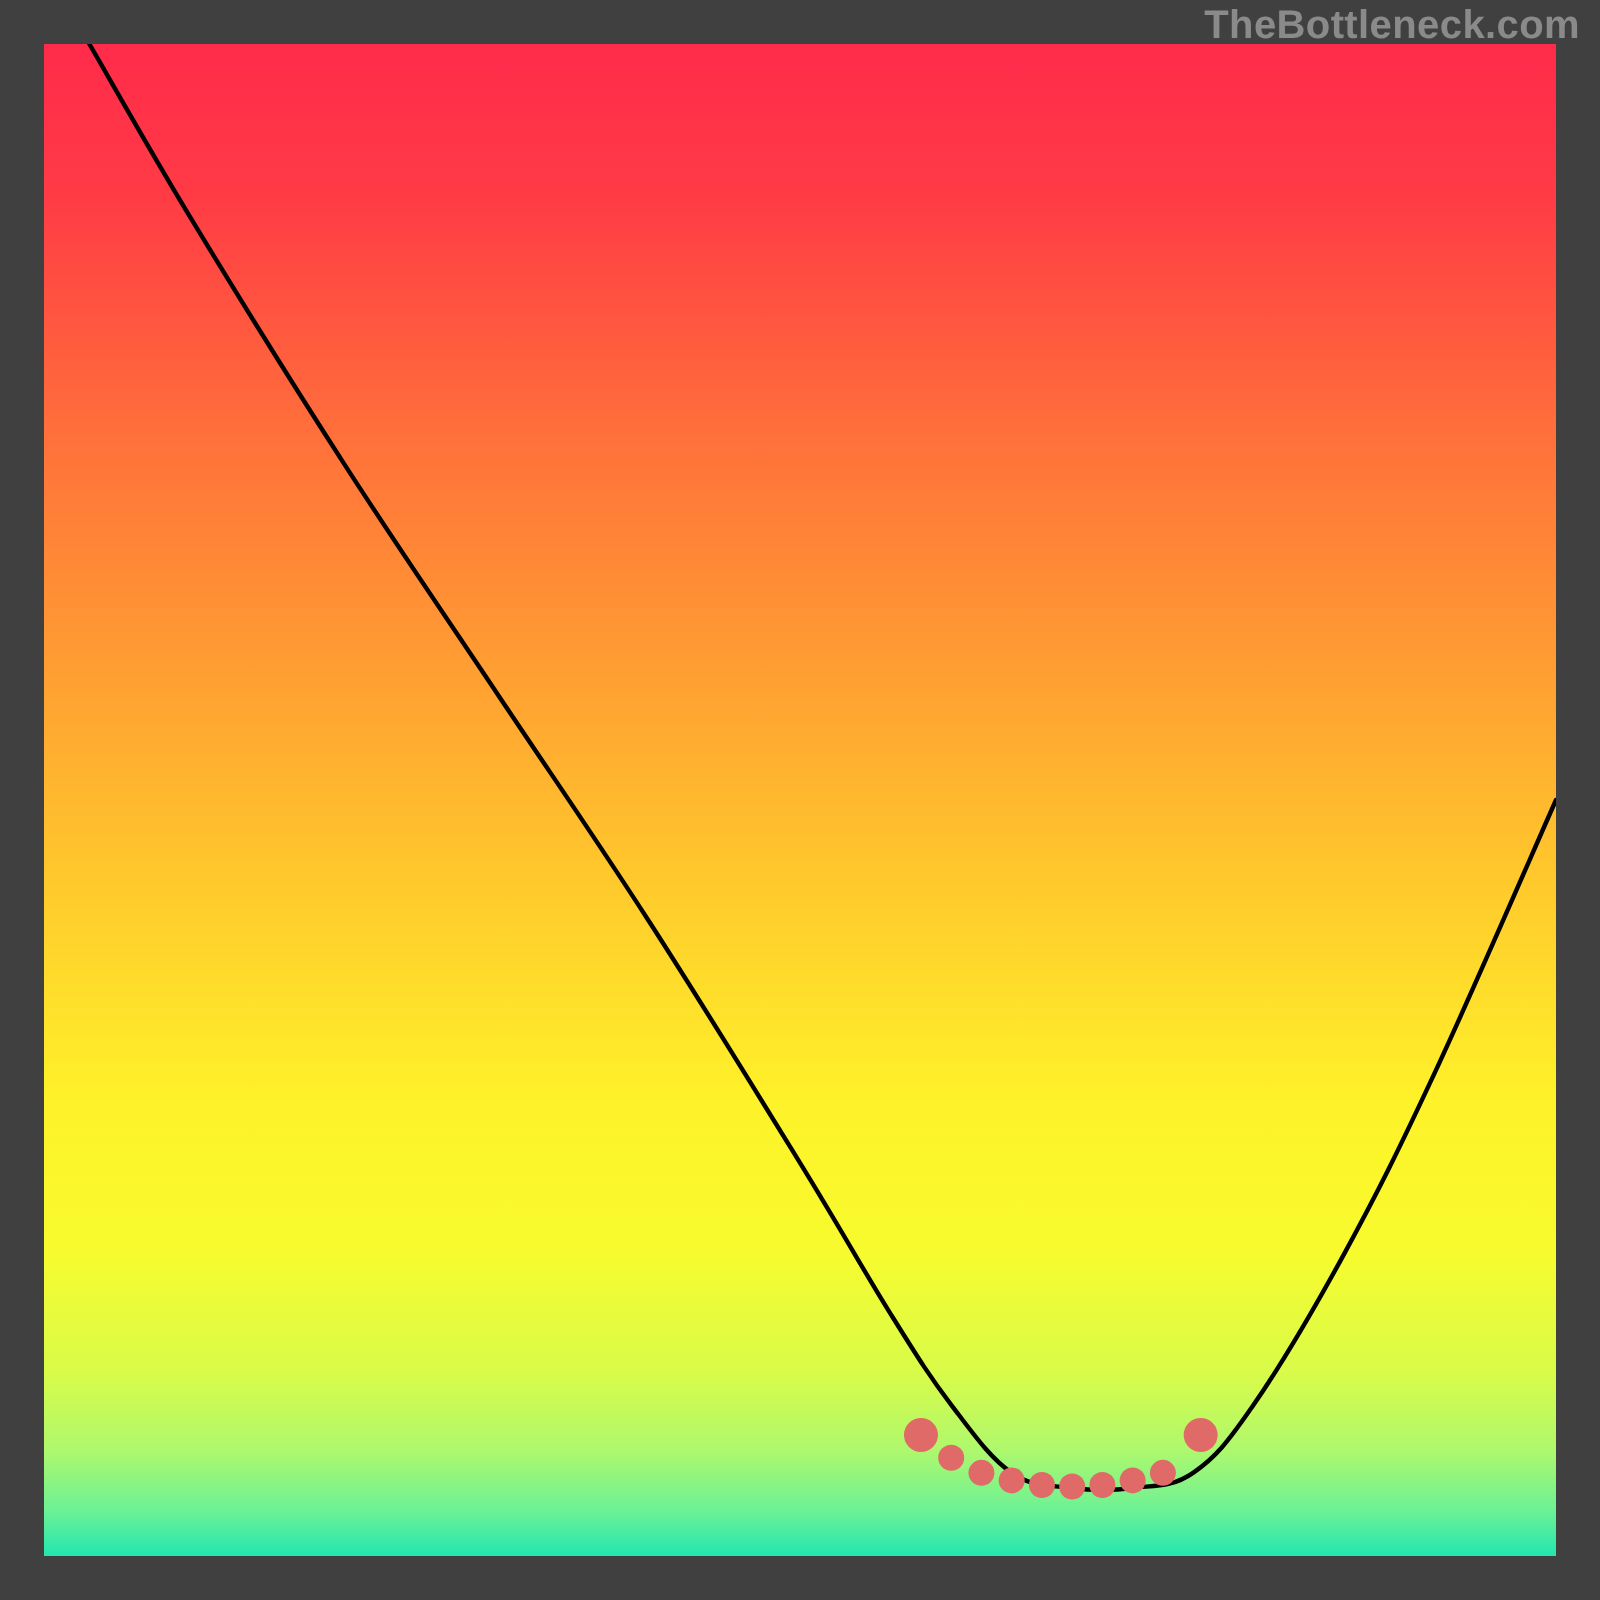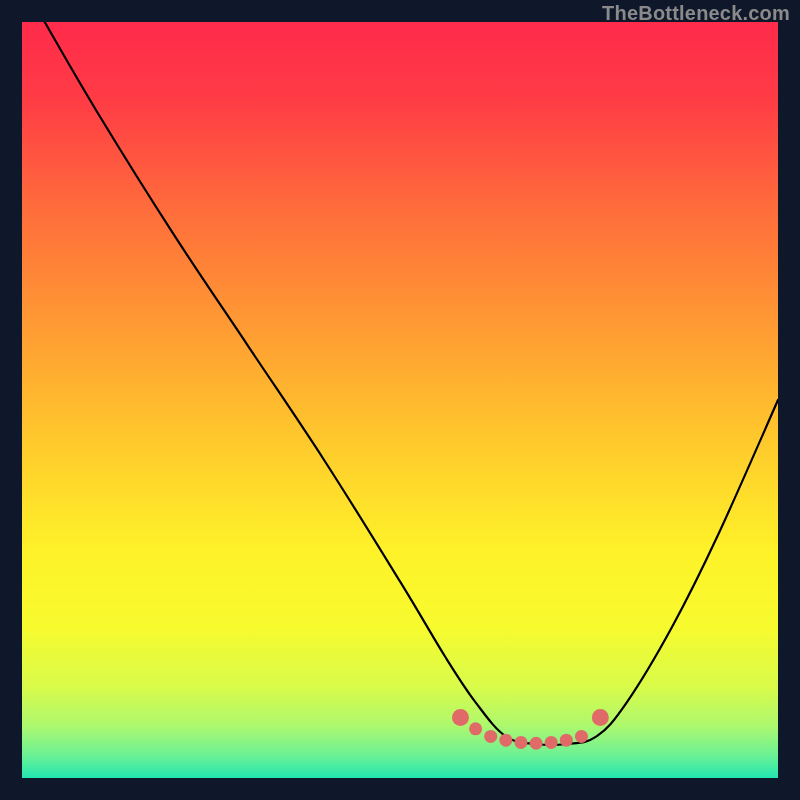--- a/index.html
+++ b/index.html
@@ -9,21 +9,21 @@
     height: 800px;
     background: #000;
     overflow: hidden;
   }
   .frame {
     position: absolute;
     left: 0;
     top: 0;
     width: 800px;
     height: 800px;
-    background: #0f172a;
+    background: #404040;
   }
   .plot {
     position: absolute;
     left: 22px;
     top: 22px;
     width: 756px;
     height: 756px;
     overflow: hidden;
   }
   .gradient {

